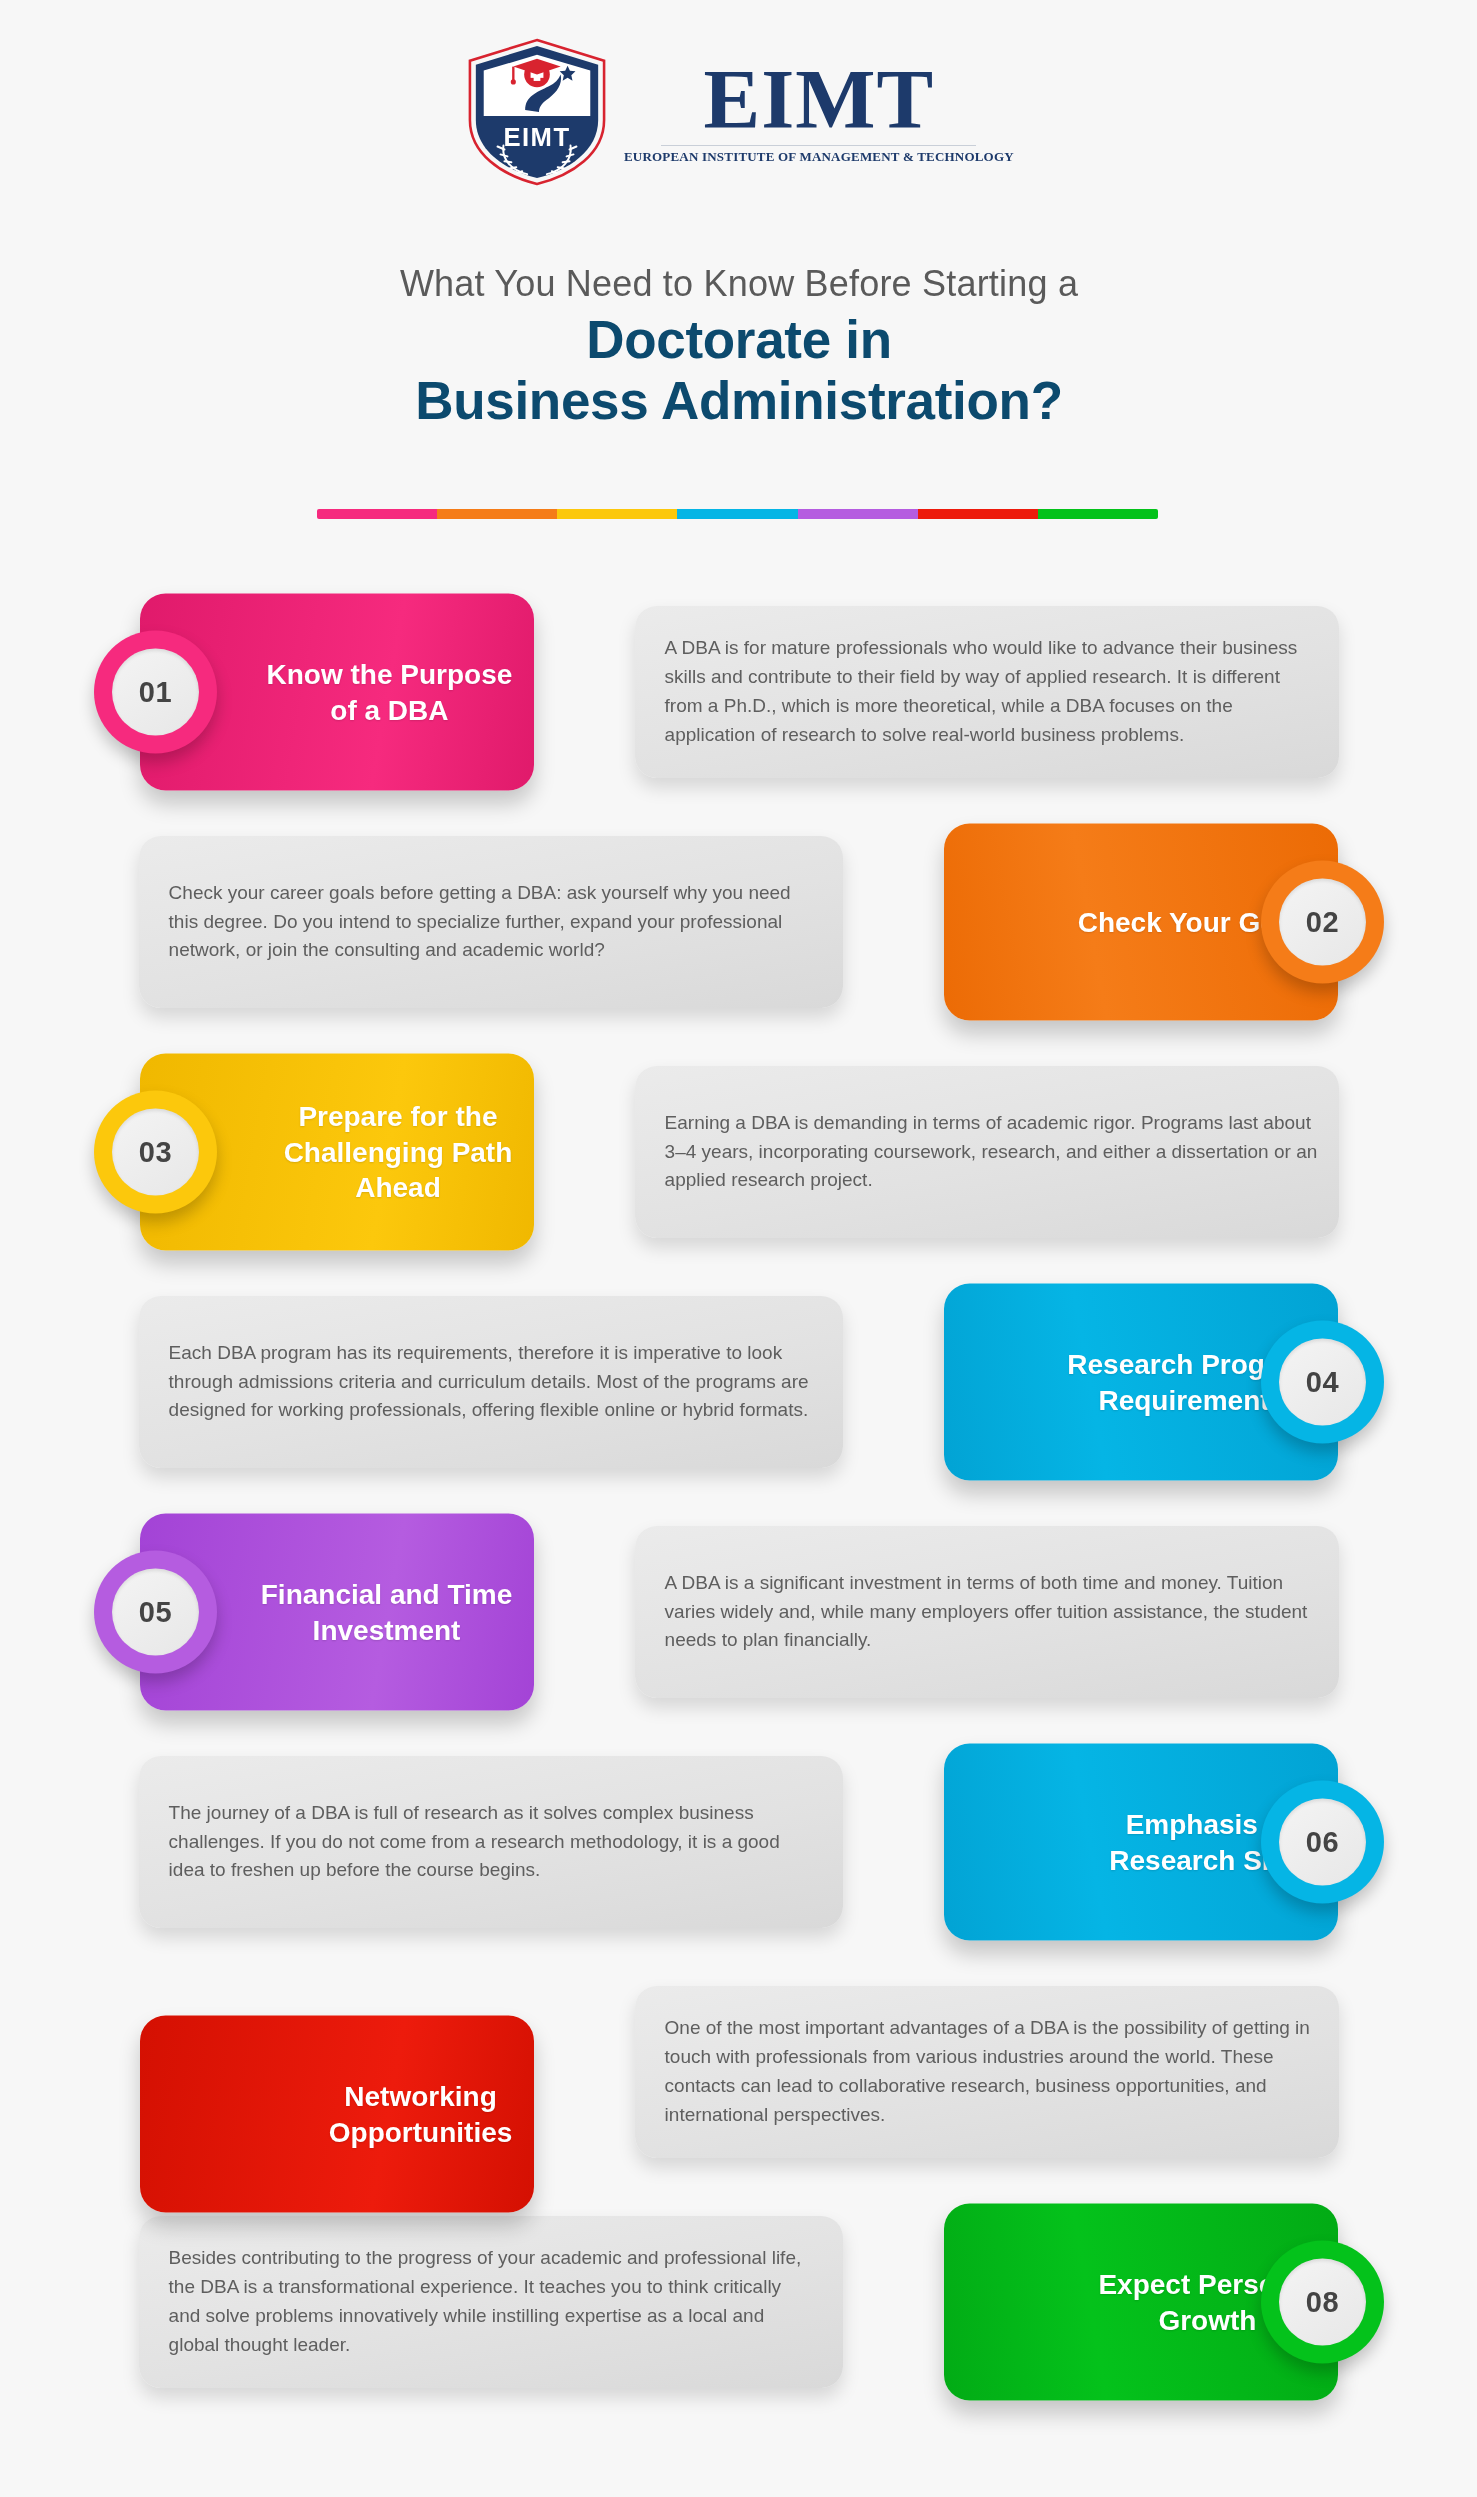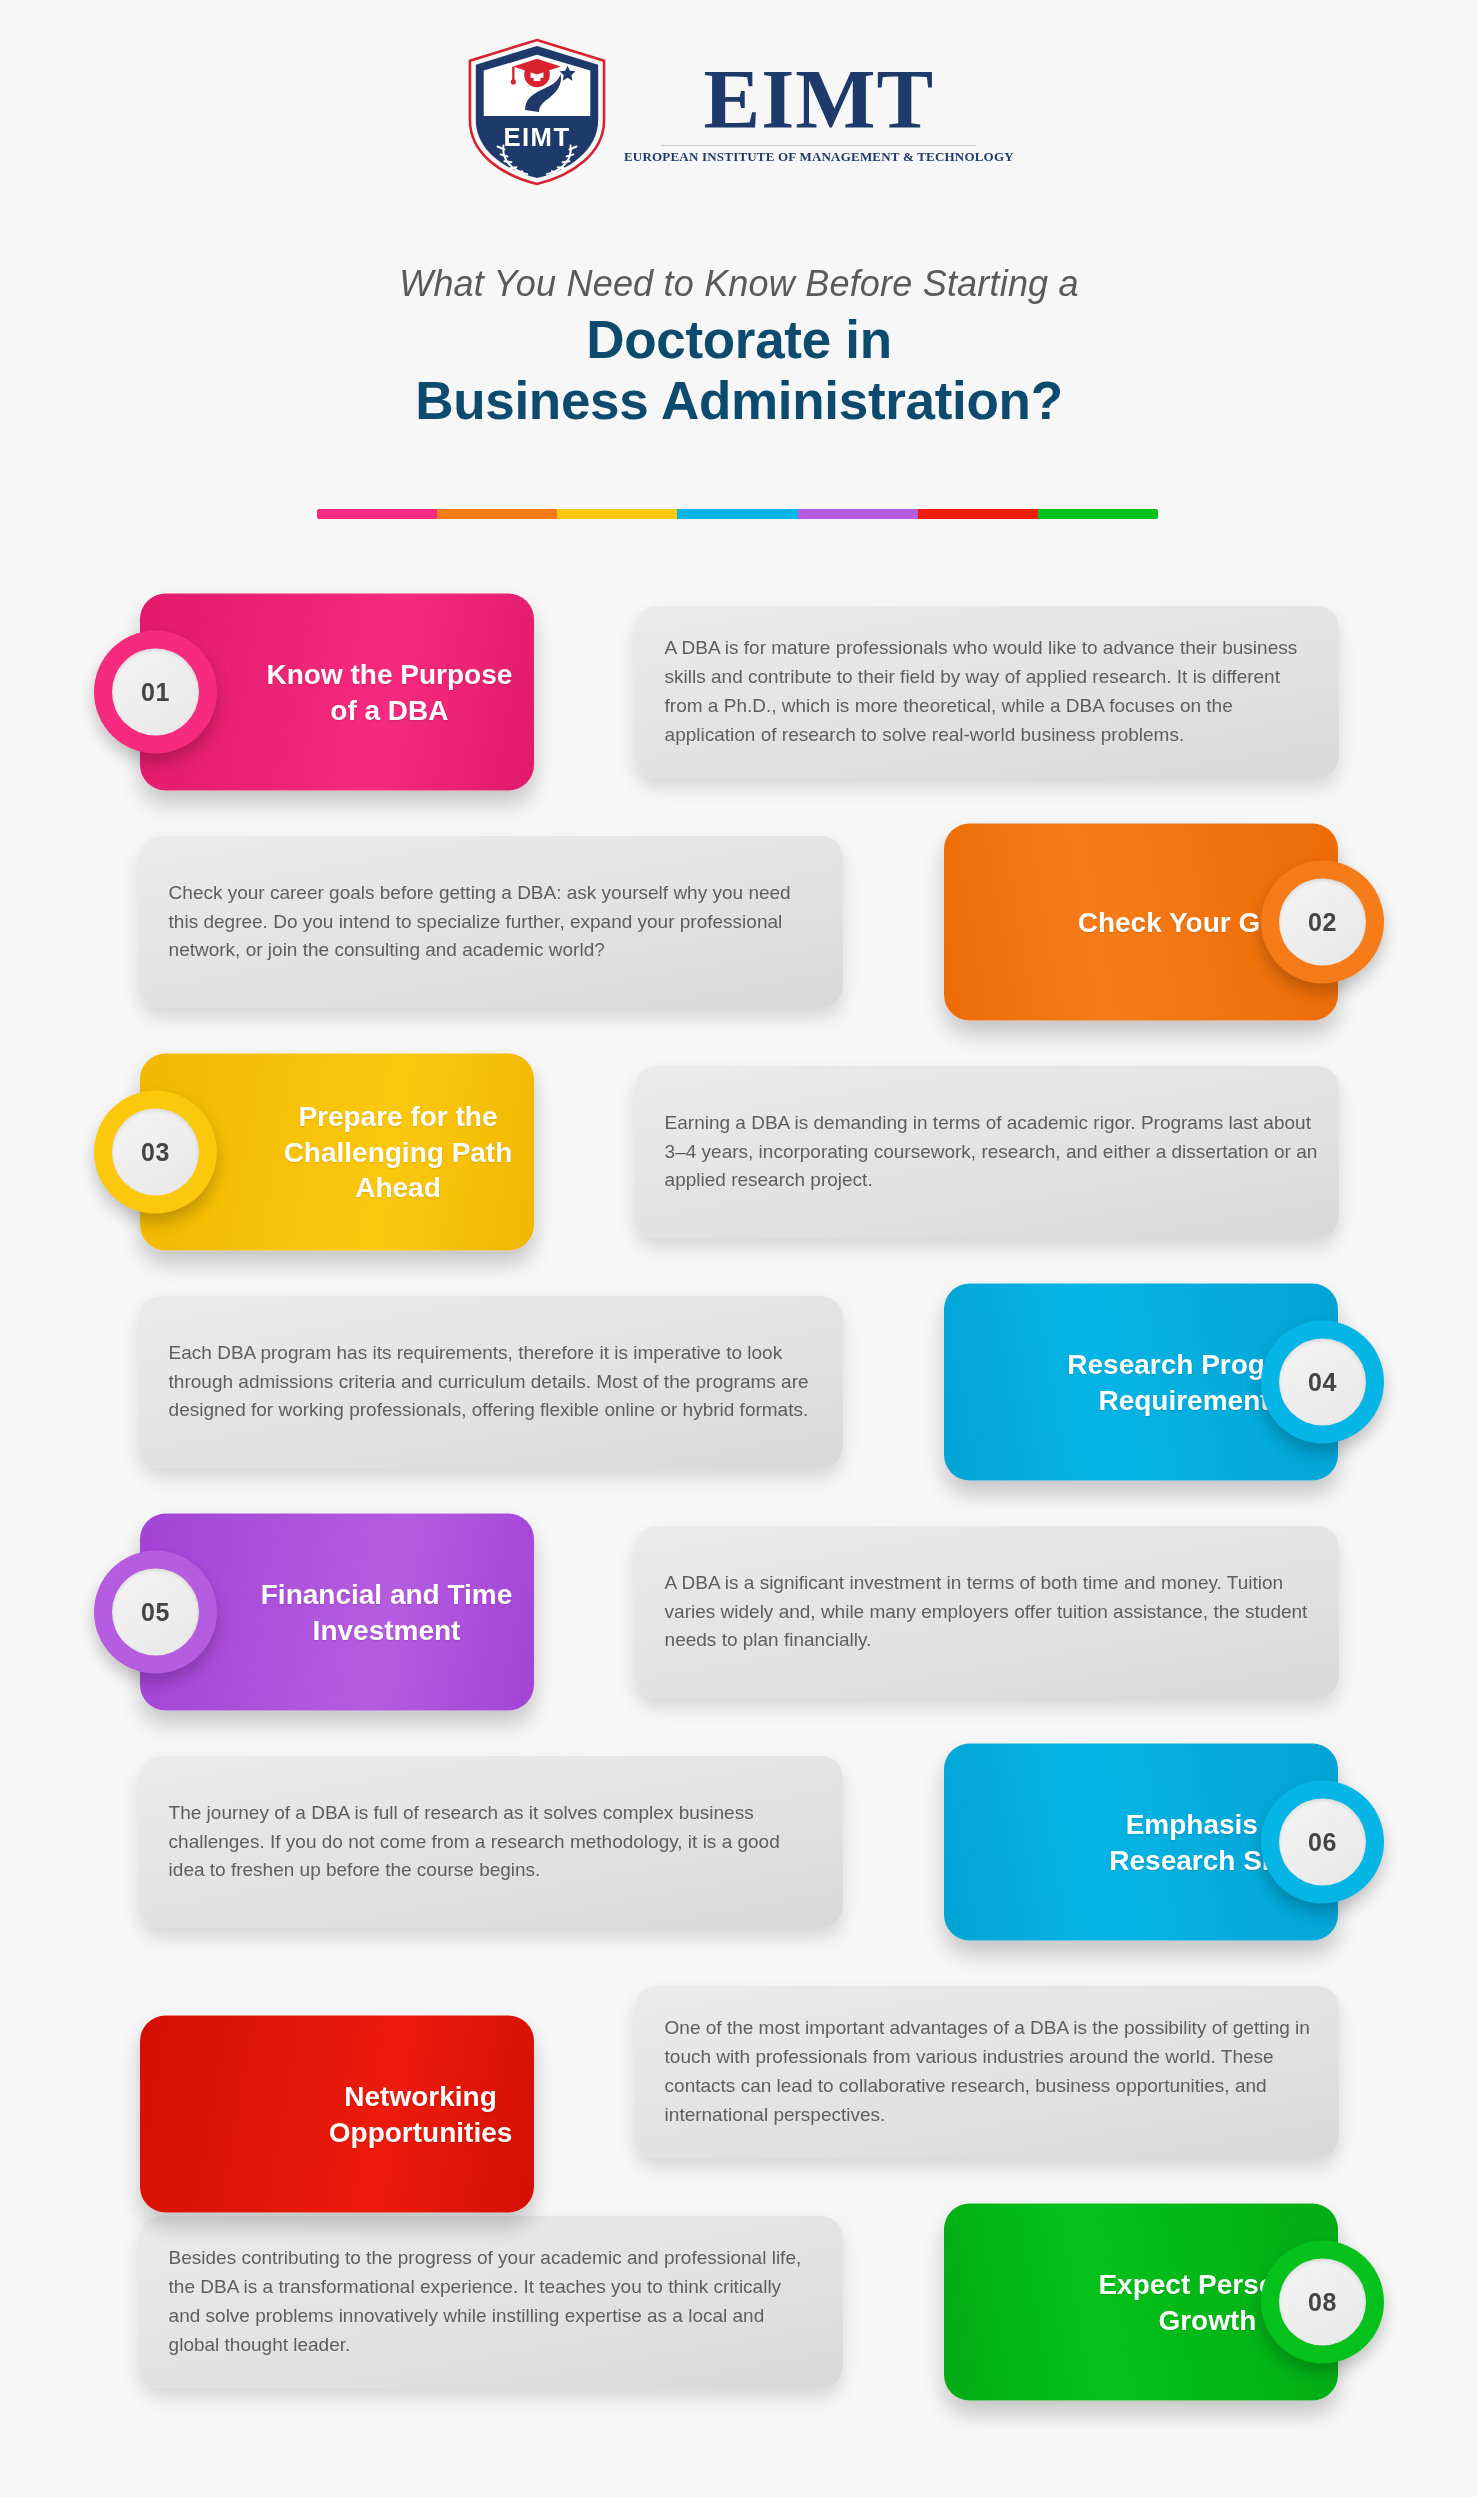--- a/index.html
+++ b/index.html
@@ -35,21 +35,20 @@
     letter-spacing:0.2px;
     color:#1d3a6b;
     white-space:nowrap;
   }
 
   
   .title-block { position:absolute; left:0; top:264px; width:1478px; text-align:center; }
   .title-pre {
     font-size:36px; font-weight:400; color:#5a5a5a; letter-spacing:0.2px;
     line-height:1.1;
-    font-style:italic;
   }
   .title-main {
     font-size:53px; font-weight:bold; color:#0c4a6e; line-height:1.16;
     margin-top:5px; letter-spacing:-0.3px;
   }
 
   
   .colorbar {
     position:absolute; left:317px; top:509px; width:841px; height:9.9px;
     display:flex; border-radius:2px; overflow:hidden;
@@ -65,21 +64,21 @@
     width:123px; height:123px; border-radius:50%;
     display:flex; align-items:center; justify-content:center;
     box-shadow:0 8.9px 15.8px rgba(0,0,0,0.22);
     z-index:3;
   }
   .badge-inner {
     width:87px; height:87px; border-radius:50%;
     background:linear-gradient(145deg,#f4f4f4 0%,#e7e7e7 100%);
     box-shadow:inset 0 2px 3.9px rgba(0,0,0,0.10);
     display:flex; align-items:center; justify-content:center;
-    font-size:25px; font-weight:bold; color:#444;
+    font-size:29px; font-weight:bold; color:#444;
     letter-spacing:0.5px;
   }
 
   .color-panel {
     position:absolute; top:50%; transform:translateY(-50%);
     width:394px; height:197px;
     display:flex; align-items:center; justify-content:flex-end;
     box-shadow:0 12.8px 21.7px rgba(0,0,0,0.20);
     z-index:2;
   }

